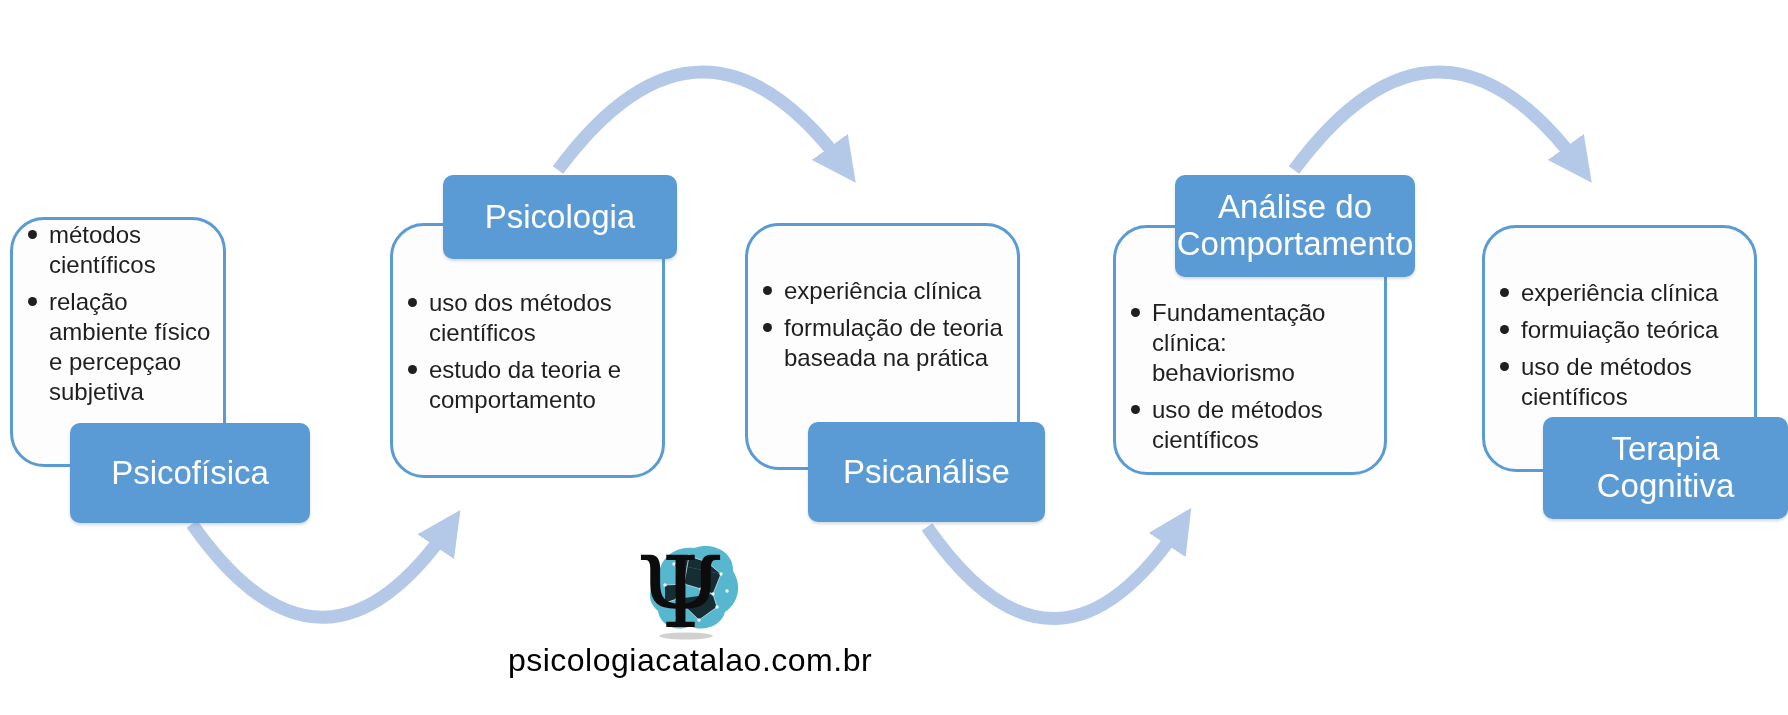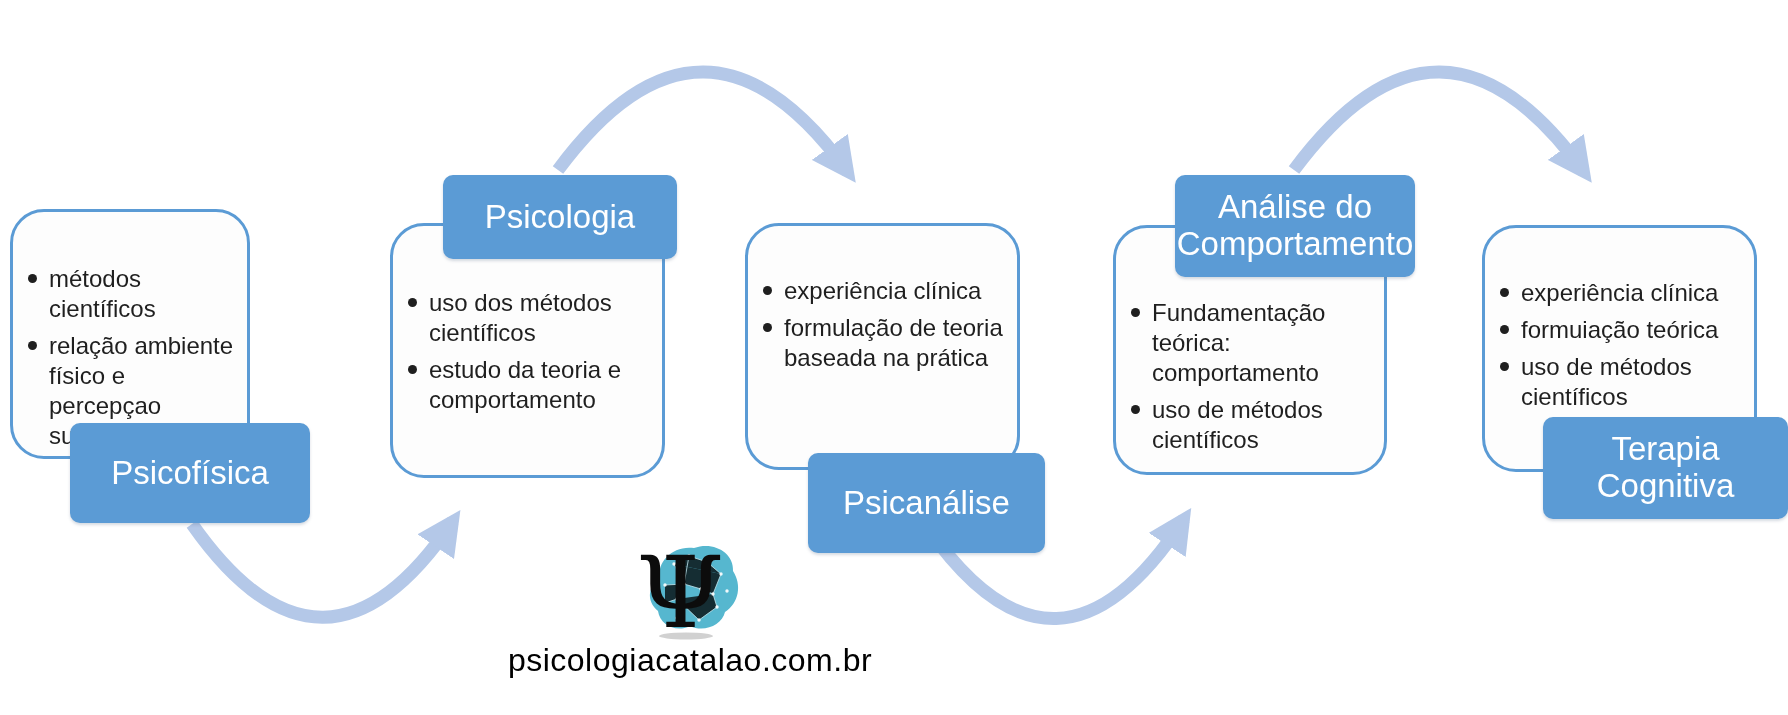--- a/index.html
+++ b/index.html
@@ -27,26 +27,26 @@
   .bullets li {
     position:relative; padding-left:24px; margin-bottom:7px;
     font-size:24px; line-height:1.25; color:var(--bullet_text);
   }
   .bullets li::before {
     content:""; position:absolute; left:3px; top:10px;
     width:9px; height:9px; border-radius:50%; background:var(--bullet_text);
   }
 
   
-  .s1-body { left:10px;   top:209px; width:240px; height:250px; padding-top:52px; }
+  .s1-body { left:10px;   top:217px; width:216px; height:250px; }
   .s1-title{ left:70px;   top:423px; width:240px; height:100px; }
   .s2-body { left:390px;  top:223px; width:275px; height:255px; padding-top:62px; }
   .s2-title{ left:443px;  top:175px; width:234px; height:84px; }
   .s3-body { left:745px;  top:223px; width:275px; height:247px; padding-top:50px; }
-  .s3-title{ left:808px;  top:422px; width:237px; height:100px;margin-top:31px; }
+  .s3-title{ left:808px;  top:422px; width:237px; height:100px; }
   .s4-body { left:1113px; top:225px; width:274px; height:250px; padding-top:70px; }
   .s4-title{ left:1175px; top:175px; width:240px; height:102px; }
   .s5-body { left:1482px; top:225px; width:275px; height:247px; padding-top:50px; }
   .s5-title{ left:1543px; top:417px; width:245px; height:102px; }
 
   .logo { position:absolute; left:628px; top:533px; width:124px; height:112px; }
   .website {
     position:absolute; left:420px; top:642px; width:540px;
     text-align:center; font-size:32px; color:var(--website_text); letter-spacing:0.5px;
   }
@@ -87,21 +87,21 @@
   <div class="body-box s3-body">
     <ul class="bullets">
       <li>experiência clínica</li>
       <li>formulação de teoria baseada na prática</li>
     </ul>
   </div>
   <div class="title-box s3-title">Psicanálise</div>
 
   <div class="body-box s4-body">
     <ul class="bullets">
-      <li>Fundamentação teórica: comportamento</li>
+      <li>Fundamentação clínica: behaviorismo</li>
       <li>uso de métodos científicos</li>
     </ul>
   </div>
   <div class="title-box s4-title">Análise do Comportamento</div>
 
   <div class="body-box s5-body">
     <ul class="bullets">
       <li>experiência clínica</li>
       <li>formuiação teórica</li>
       <li>uso de métodos científicos</li>

